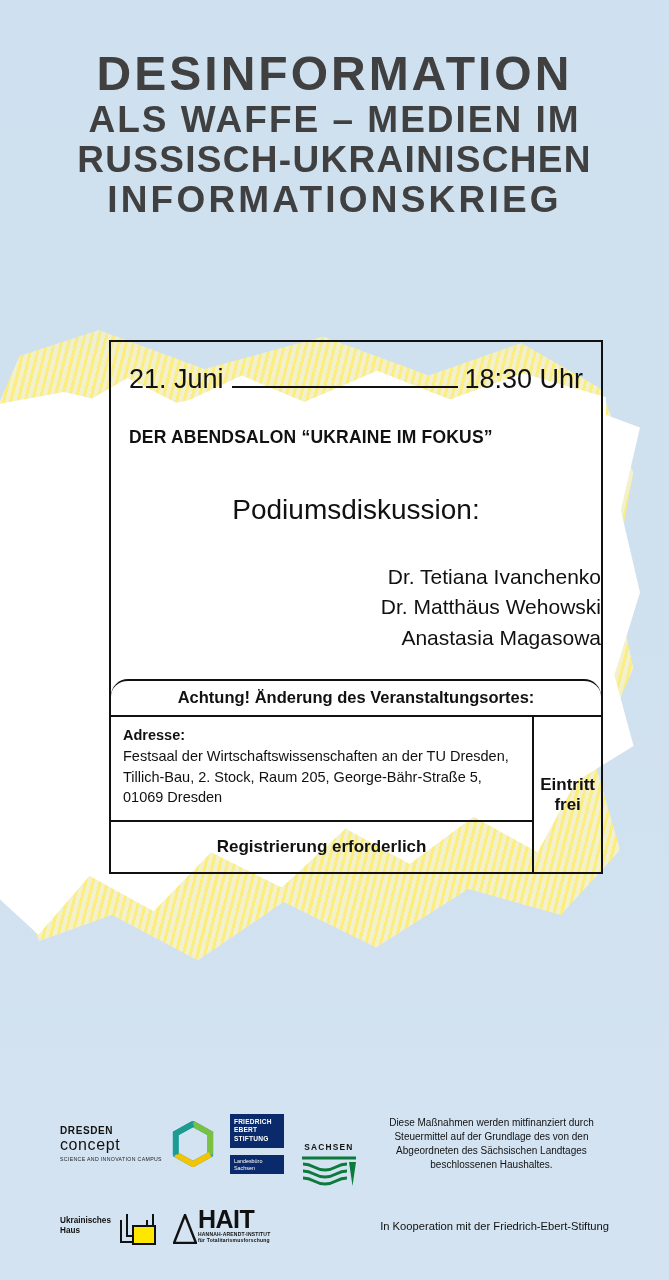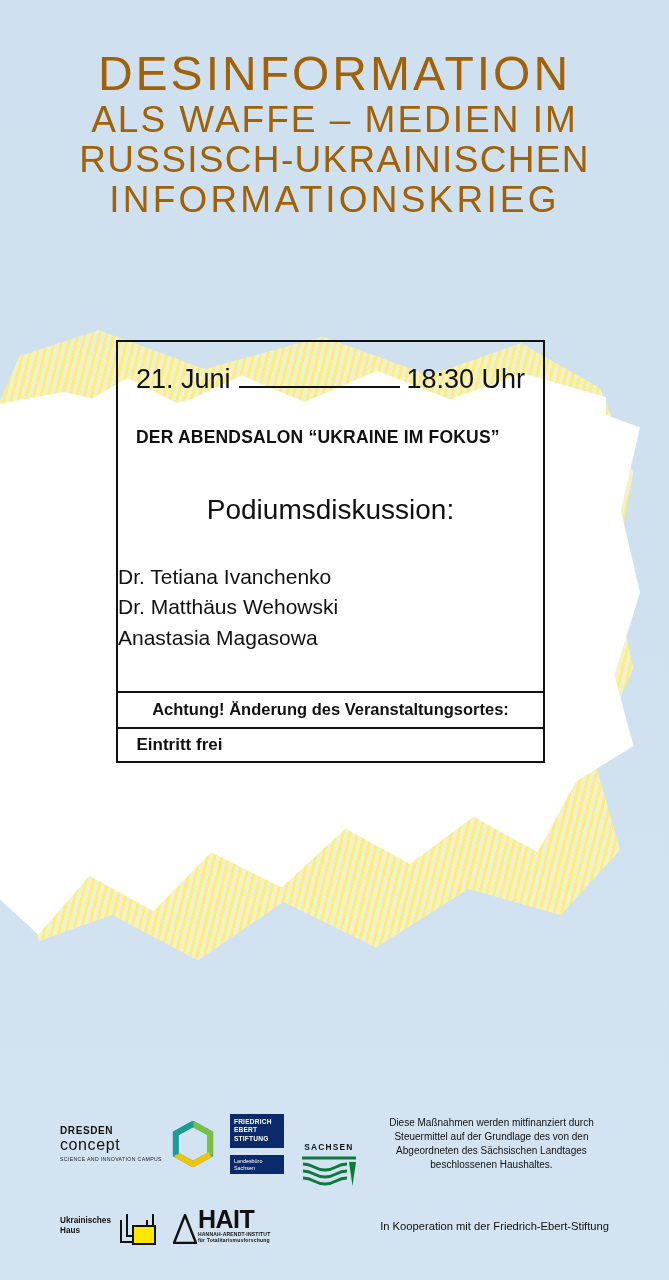--- a/index.html
+++ b/index.html
@@ -108,37 +108,37 @@
   .title-block {
     position: absolute;
     top: 48px;
     left: 0;
     right: 0;
     text-align: center;
     padding: 0 26px;
     box-sizing: border-box;
   }
   .title-line {
-    font-weight: normal;
+    font-weight: bold;
     letter-spacing: 2.5px;
-    color: #a16207;
+    color: #404040;
     line-height: 1.08;
     white-space: nowrap;
   }
   .title-line.l1 { font-size: 48px; letter-spacing: 3px; }
   .title-line.l2 { font-size: 37px; letter-spacing: 2px; }
   .title-line.l3 { font-size: 37px; letter-spacing: 1.3px; }
   .title-line.l4 { font-size: 37px; letter-spacing: 3.2px; }
 
   
   .card {
     position: absolute;
-    left: 116px;
+    left: 109px;
     top: 340px;
-    width: 429px;
+    width: 494px;
     border: 2px solid #111;
     box-sizing: border-box;
     background: transparent;
   }
 
   .datetime-row {
     display: flex;
     align-items: baseline;
     padding: 22px 18px 6px 18px;
     font-size: 27px;
@@ -163,37 +163,38 @@
   }
 
   .panel-title {
     text-align: center;
     font-size: 28px;
     margin-top: 46px;
     color: #111;
   }
 
   .speakers {
-    text-align: left;
+    text-align: right;
     margin-top: 36px;
-    margin-bottom: 38px;
+    margin-bottom: 26px;
   }
   .speaker {
     font-size: 21px;
     line-height: 1.45;
     color: #111;
   }
 
   .notice {
     border-top: 2px solid #111;
     text-align: center;
     font-weight: bold;
     font-size: 16.5px;
     padding: 7px 10px 8px 10px;
     color: #111;
+    border-radius: 17px;
   }
 
   .info-grid {
     display: flex;
     border-top: 2px solid #111;
   }
   .info-left {
     flex: 1 1 auto;
     border-right: 2px solid #111;
   }
@@ -339,20 +340,27 @@
 
     <div class="speakers">
       <div class="speaker">Dr. Tetiana Ivanchenko</div>
       <div class="speaker">Dr. Matthäus Wehowski</div>
       <div class="speaker">Anastasia Magasowa</div>
     </div>
 
     <div class="notice">Achtung! Änderung des Veranstaltungsortes:</div>
 
     <div class="info-grid">
+      <div class="info-left">
+        <div class="addr-box">
+          <div class="addr-label">Adresse:</div>
+          <div class="addr-text">Festsaal der Wirtschaftswissenschaften an der TU Dresden, Tillich-Bau, 2. Stock, Raum 205, George-Bähr-Straße 5, 01069 Dresden</div>
+        </div>
+        <div class="reg-box">Registrierung erforderlich</div>
+      </div>
       <div class="info-right">Eintritt frei</div>
     </div>
 
   </div>
 
   <div class="footer">
 
     <div class="footer-row top">
 
       <div class="logo logo-dc">

